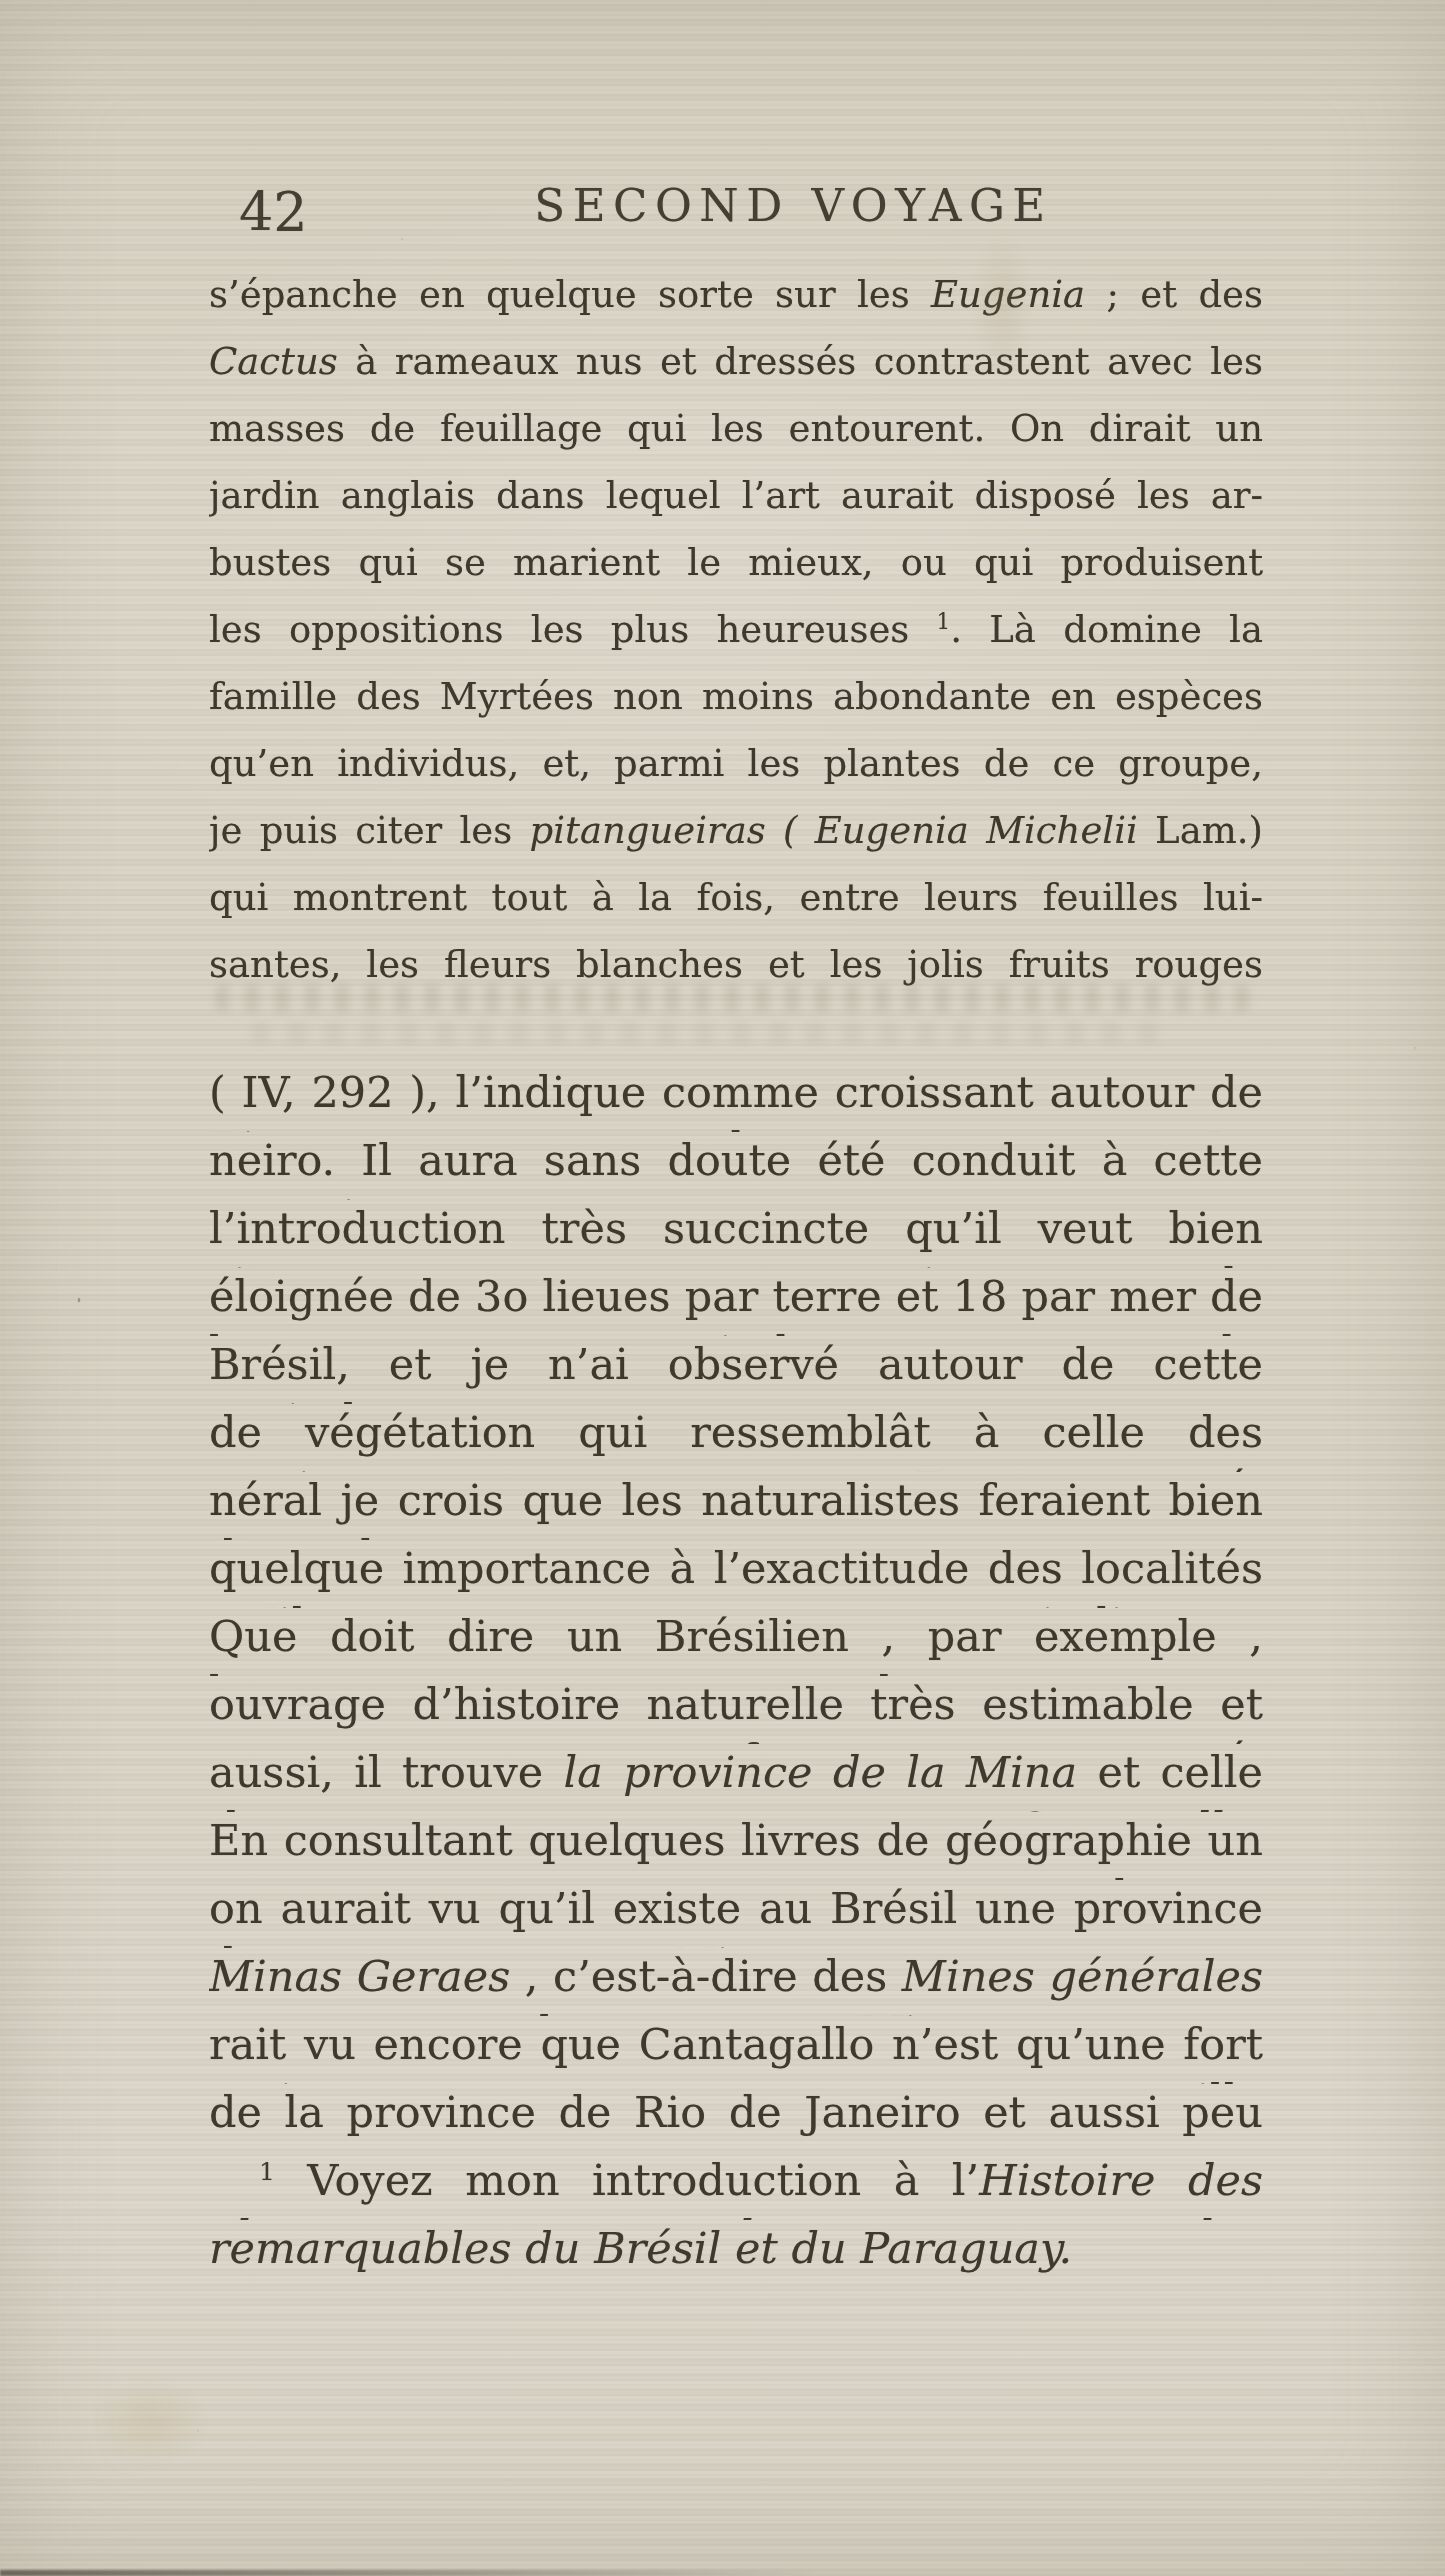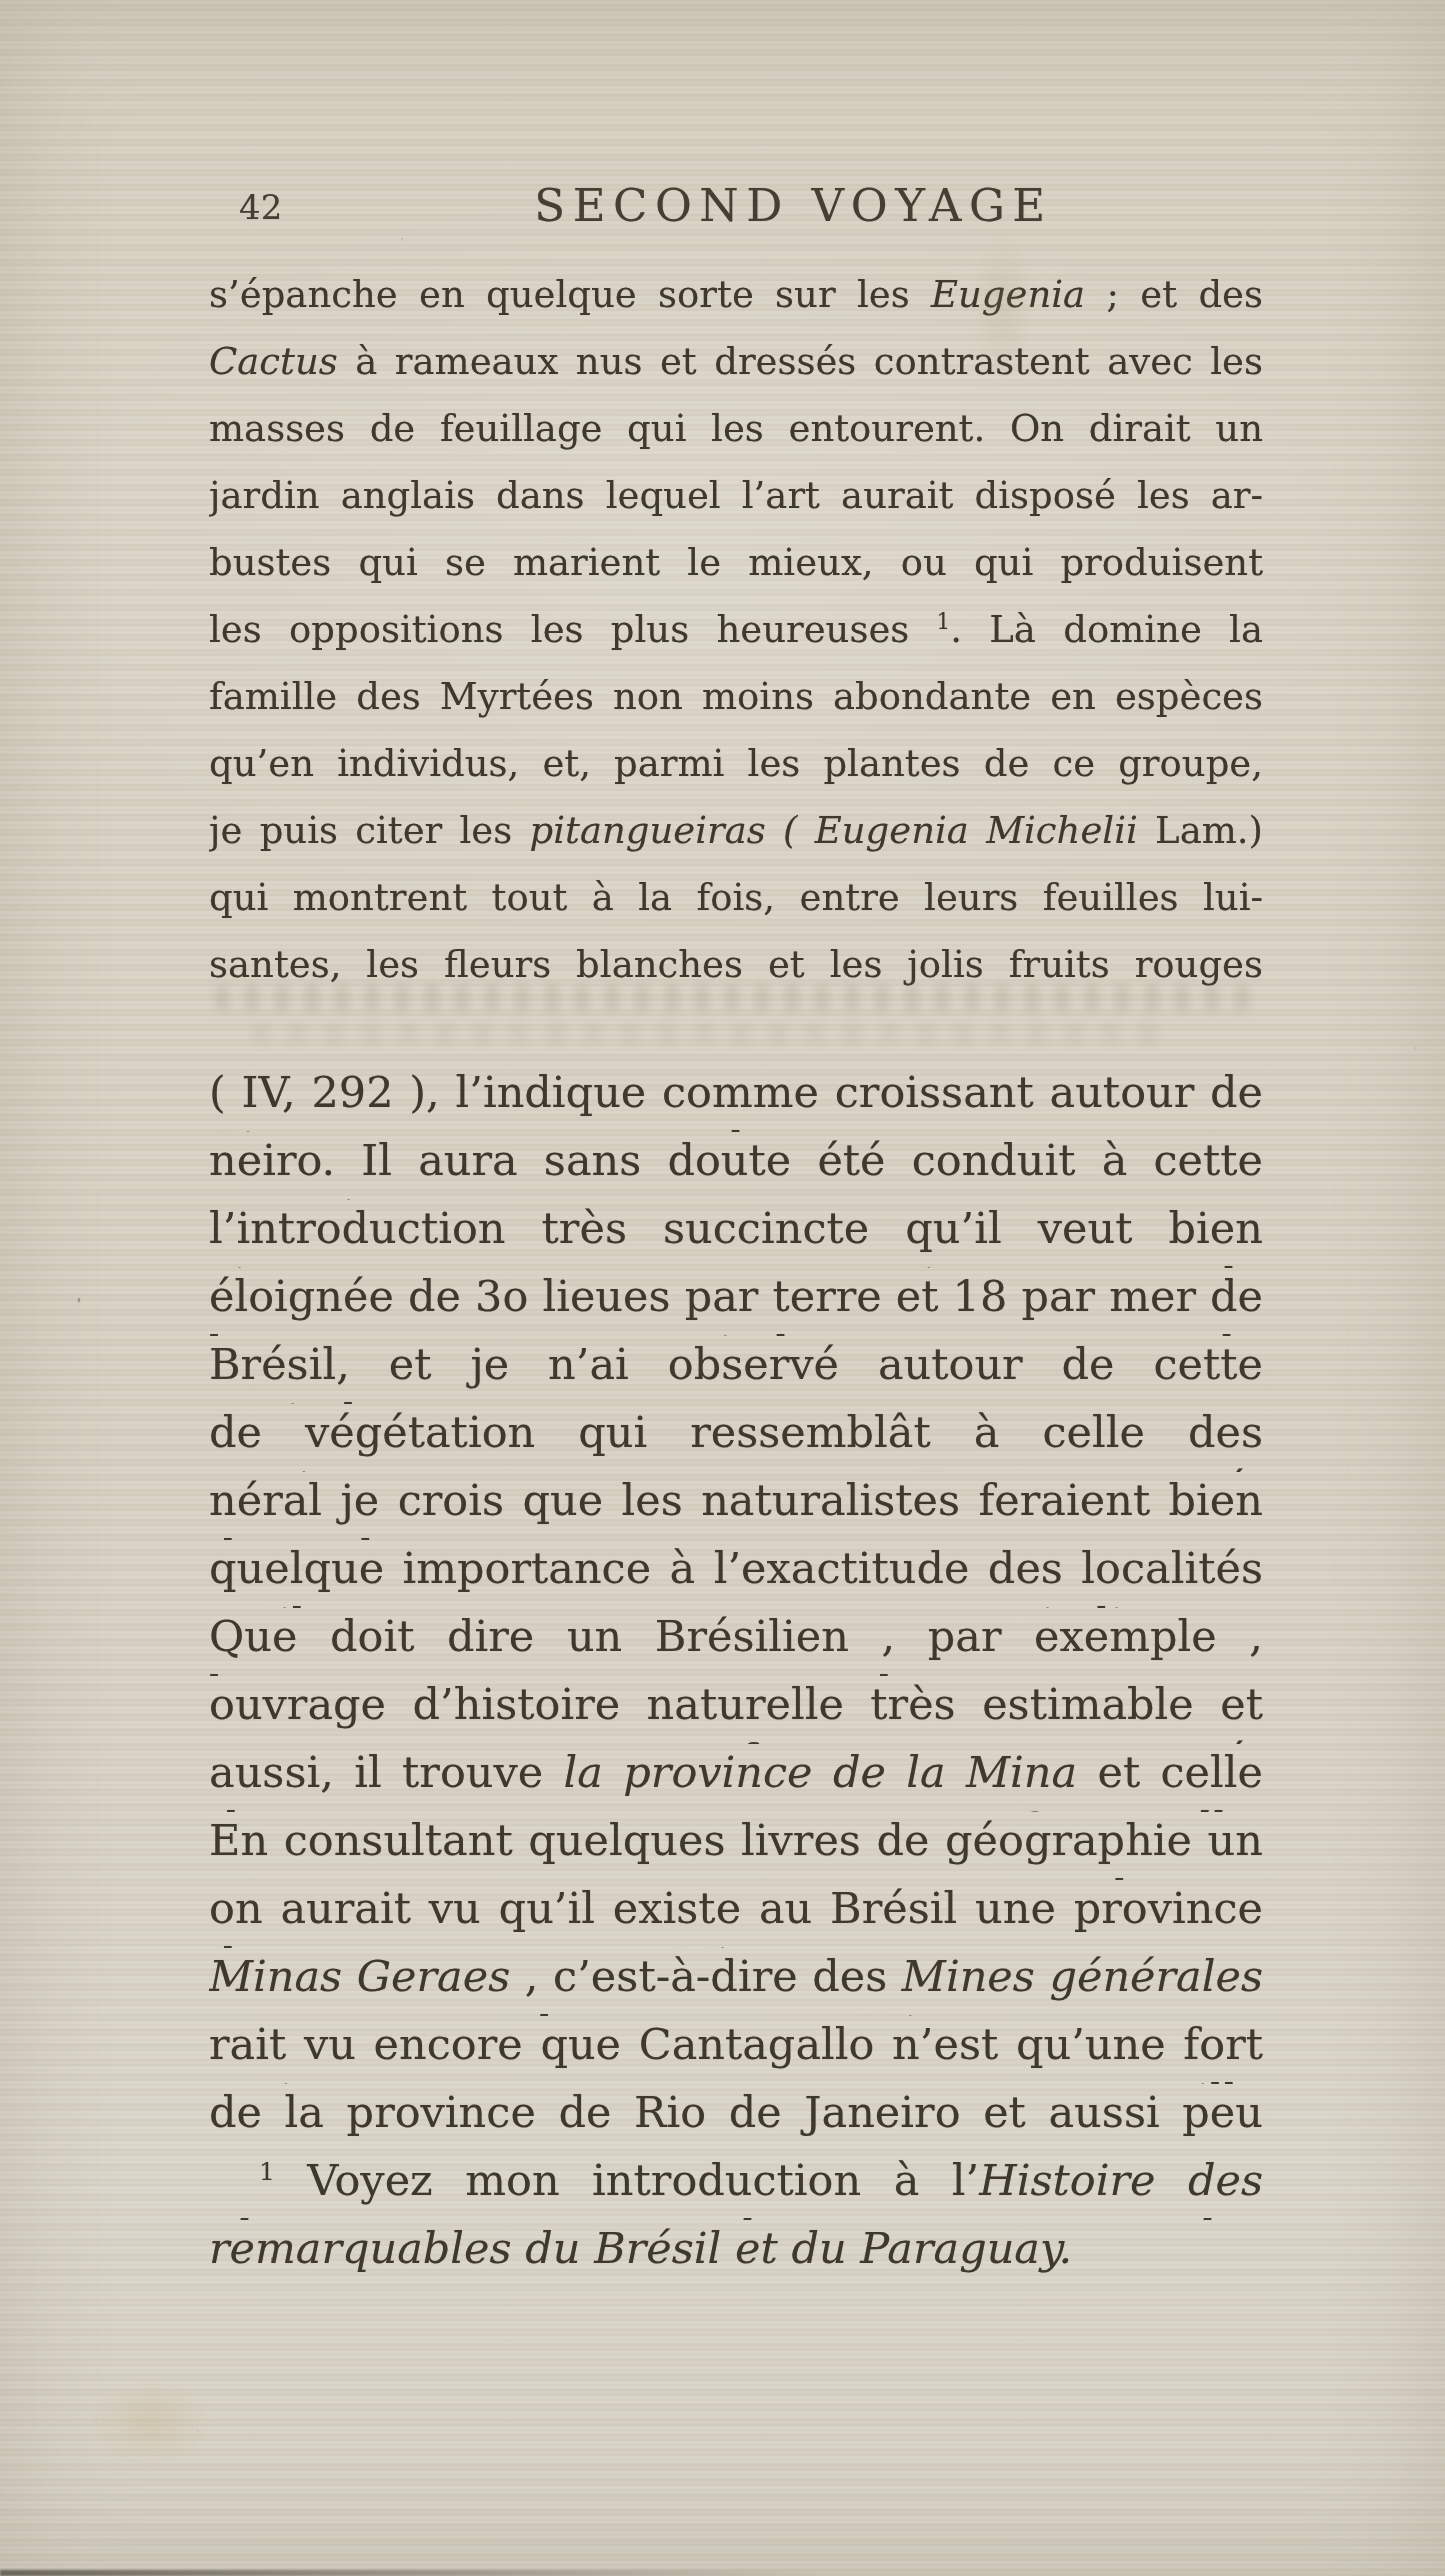--- a/index.html
+++ b/index.html
@@ -12,22 +12,22 @@
       repeating-linear-gradient(0deg, rgba(140,130,110,.045) 0 7.5px, rgba(255,255,255,.035) 7.5px 15px),
       linear-gradient(180deg,#d5cfc0 0%,#dad4c6 18%,#d8d2c4 55%,#dcd7cb 85%,#d6d1c3 100%);
     box-shadow: inset 0 0 117px rgba(115,105,85,.20);
     overflow:hidden;
     font-family:"DejaVu Serif","Liberation Serif",serif;
     color:#3e382d;
   }
   .ink{ text-shadow:0 0 0.8px rgba(62,56,45,.38); }
 
   .page-num{
-    position:absolute; left:239px; top:182px;
-    font-size:34px; line-height:50px; color:#453e32;
+    position:absolute; left:239px; top:188px;
+    font-size:54px; line-height:50px; color:#453e32;
   }
   .running-title{
     position:absolute; left:276px; top:180px; width:1035px;
     text-align:center; font-size:45px; line-height:52px;
     letter-spacing:7.5px; color:#453e32;
   }
 
   .textblock{ position:absolute; left:209px; width:1054px; }
   .block-main{ top:261px;  font-size:37px;  line-height:67px; }
   .block-note{ top:1064px; font-size:43px; line-height:56px; }

